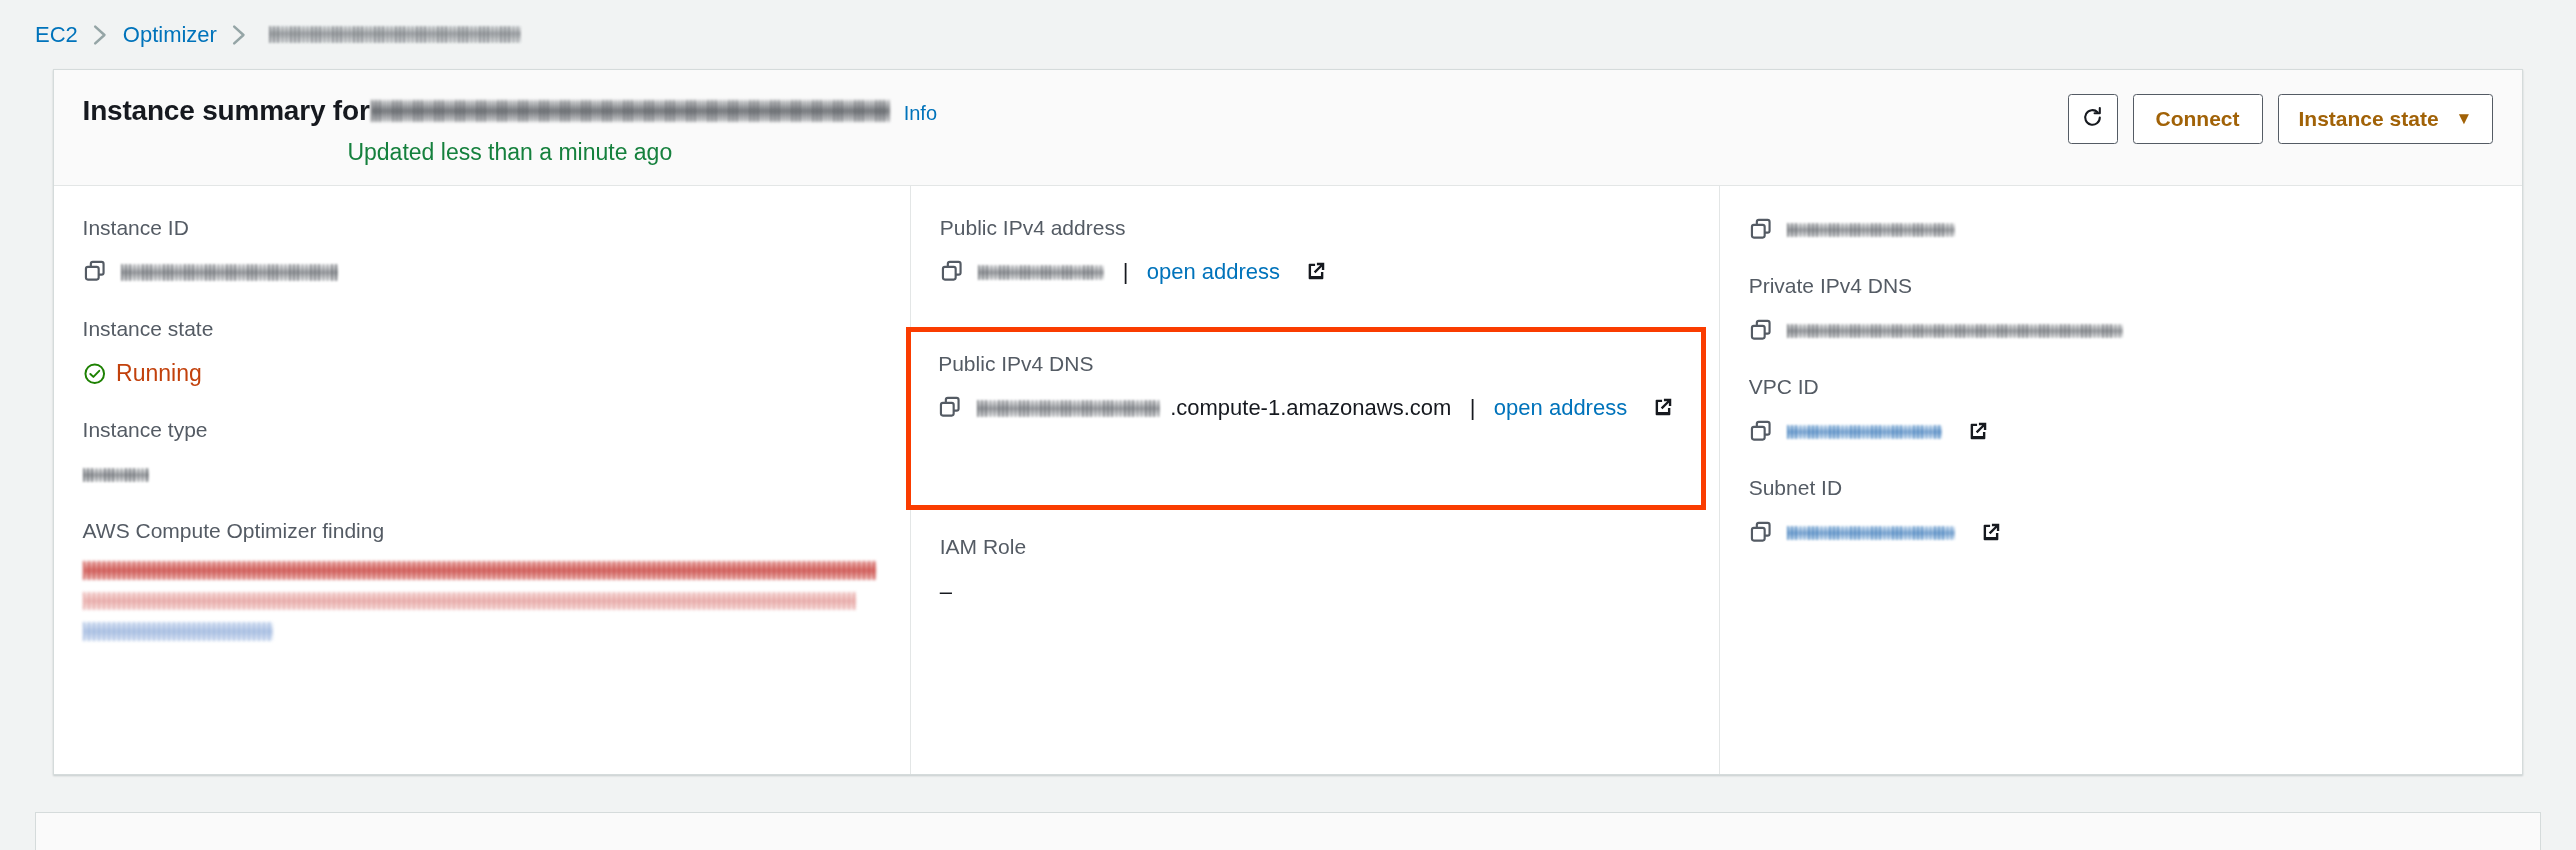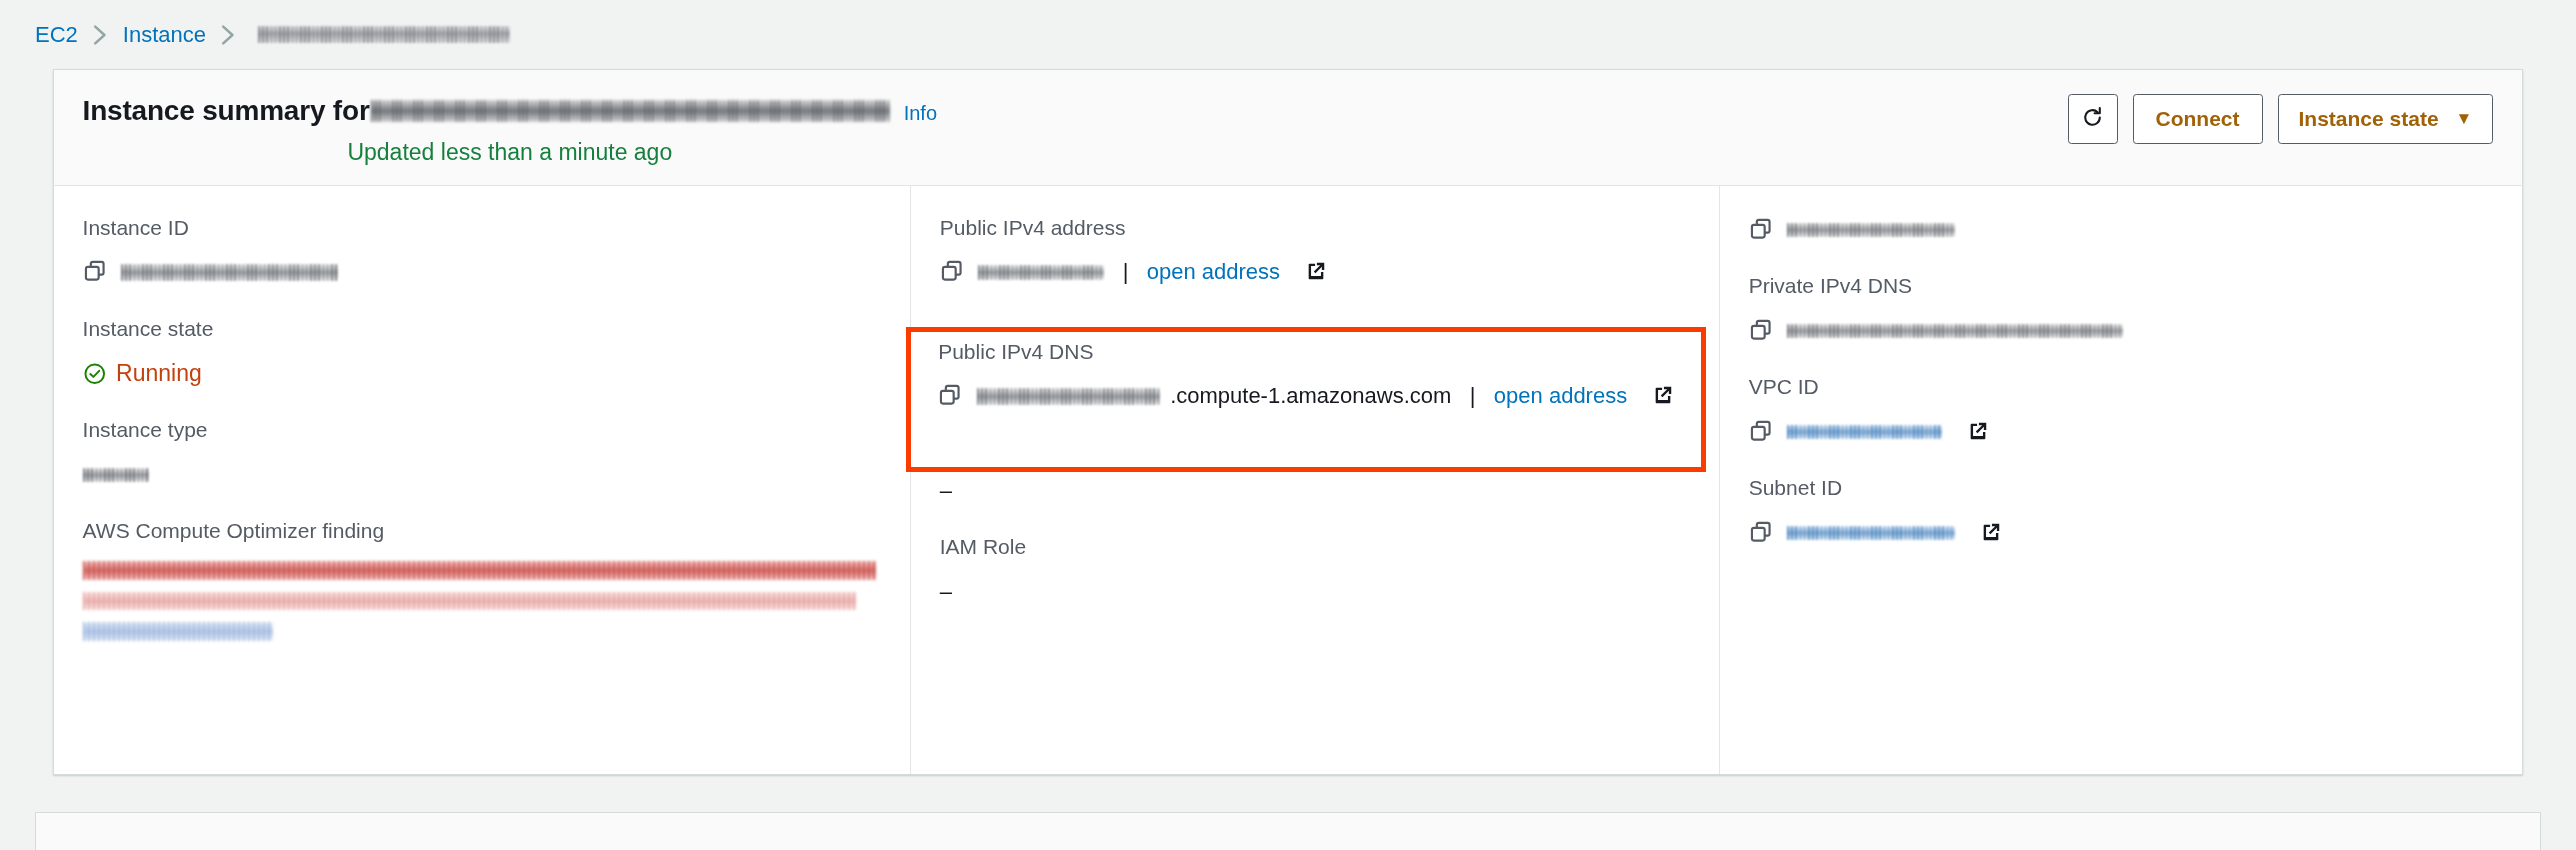--- a/index.html
+++ b/index.html
@@ -239,25 +239,25 @@
     color: #c2410c;
   }
   .status-running svg { display: block; }
 
   
   .highlight-box {
     position: absolute;
     left: -5px;
     top: 141px;
     width: 800px;
-    height: 145px;
+    height: 183px;
     border: 5px solid #fa3c00;
     background: #ffffff;
     z-index: 3;
-    padding: 8px 27px;
+    padding: 20px 27px;
   }
   .highlight-box .field { margin-bottom: 0; }
 
   .field.spacer-after { margin-bottom: 190px; }
 
   
   .optimizer-lines { margin-top: 3.4px; }
   .opt-line {
     height: 18.5px;
     margin-bottom: 11.8px;
@@ -337,21 +337,21 @@
 </head>
 <body>
 
 <nav class="breadcrumb">
   <a class="crumb-link" href="#">EC2</a>
   <span class="crumb-sep">
     <svg width="18.5" height="22" viewBox="0 0 22 26" fill="none">
       <path d="M5 3 L16 13 L5 23" stroke="#95a5a6" stroke-width="3" stroke-linecap="round" stroke-linejoin="round"></path>
     </svg>
   </span>
-  <a class="crumb-link" href="#">Instance</a>
+  <a class="crumb-link" href="#">Optimizer</a>
   <span class="crumb-sep">
     <svg width="18.5" height="22" viewBox="0 0 22 26" fill="none">
       <path d="M5 3 L16 13 L5 23" stroke="#95a5a6" stroke-width="3" stroke-linecap="round" stroke-linejoin="round"></path>
     </svg>
   </span>
   <span class="crumb-redacted"></span>
 </nav>
 
 <section class="panel">
 

